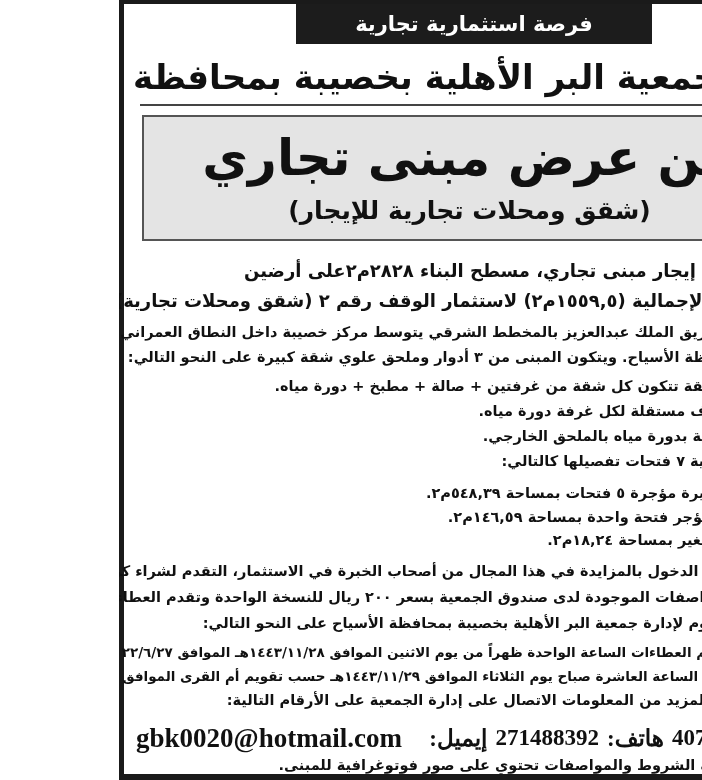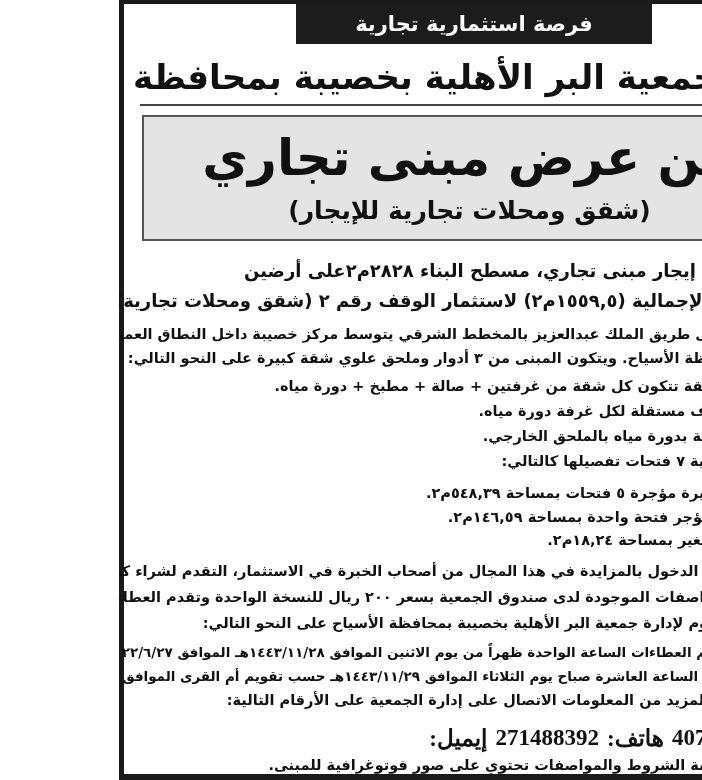--- a/index.html
+++ b/index.html
@@ -41,21 +41,21 @@
     font-weight: bold; font-size: 25px; line-height: 36px;
   }
   .lead {
     position: absolute; left: 14px; right: 14px; top: 252px;
     text-align: center; font-weight: bold; font-size: 18px; line-height: 30px;
   }
   .body-text {
     position: absolute; right: 10px; left: 10px;
     font-size: 14.5px; font-weight: bold; line-height: 24px; text-align: justify;
   }
-  .body-text .label { font-weight: 900; font-size: 20px; }
+  .body-text .label { font-weight: 900; font-size: 12px; }
   .list {
     position: absolute; right: 12px; left: 120px;
     font-size: 14.5px; font-weight: bold; line-height: 25px;
   }
   .sublist {
     position: absolute; right: 42px; left: 180px;
     font-size: 14.5px; font-weight: bold; line-height: 23.5px;
   }
   .line { white-space: nowrap; }
   .contact-row {
@@ -65,21 +65,21 @@
   }
   .contact-row .ar { font-size: 23px; font-family: Liberation Serif, serif; }
   .email {
     font-family: "Liberation Serif", serif; font-size: 27px; font-weight: bold;
     direction: ltr; unicode-bidi: embed; margin-right: auto;
   }
   .note {
     position: absolute; right: 10px; left: 10px; top: 750px;
     font-size: 14.5px; font-weight: bold; line-height: 22px; white-space: nowrap;
   }
-  .note .label { font-weight: 700; font-size: 16px; text-align: right; }
+  .note .label { font-weight: 400; font-size: 16px; text-align: right; }
 </style>
 </head>
 <body>
 
 <div class="frame">
 
   <div class="banner">
     <span>فرصة استثمارية تجارية</span>
   </div>
 
@@ -128,20 +128,21 @@
     <div class="line">وفتح المظاريف الساعة العاشرة صباح يوم الثلاثاء الموافق ١٤٤٣/١١/٢٩هـ حسب تقويم أم القرى الموافق ٢٠٢٢/٦/٢٨م.</div>
     <div class="line" style="text-align:center; font-size:14.5px;">ولمزيد من المعلومات الاتصال على إدارة الجمعية على الأرقام التالية:</div>
   </div>
 
   <div class="contact-row">
     <span class="ar">ج:</span>
     <span class="ar">407292240</span>
     <span class="ar">هاتف:</span>
     <span class="ar">271488392</span>
     <span class="ar">إيميل:</span>
+    <span class="email">gbk0020@hotmail.com</span>
   </div>
 
   <div class="note">
     <span class="label">ملاحظة:</span>
     <span>كراسة الشروط والمواصفات تحتوي على صور فوتوغرافية للمبنى.</span>
   </div>
 
 </div>
 
 </body></html>

